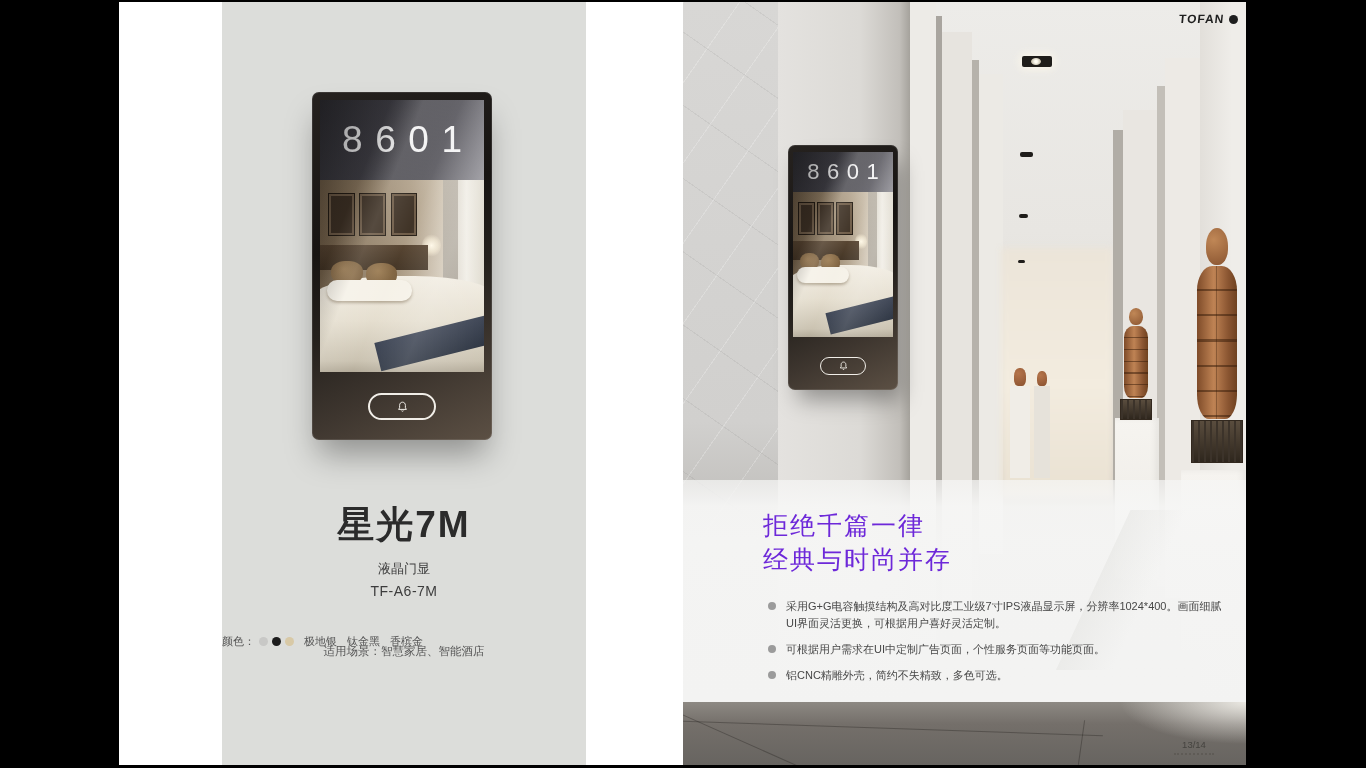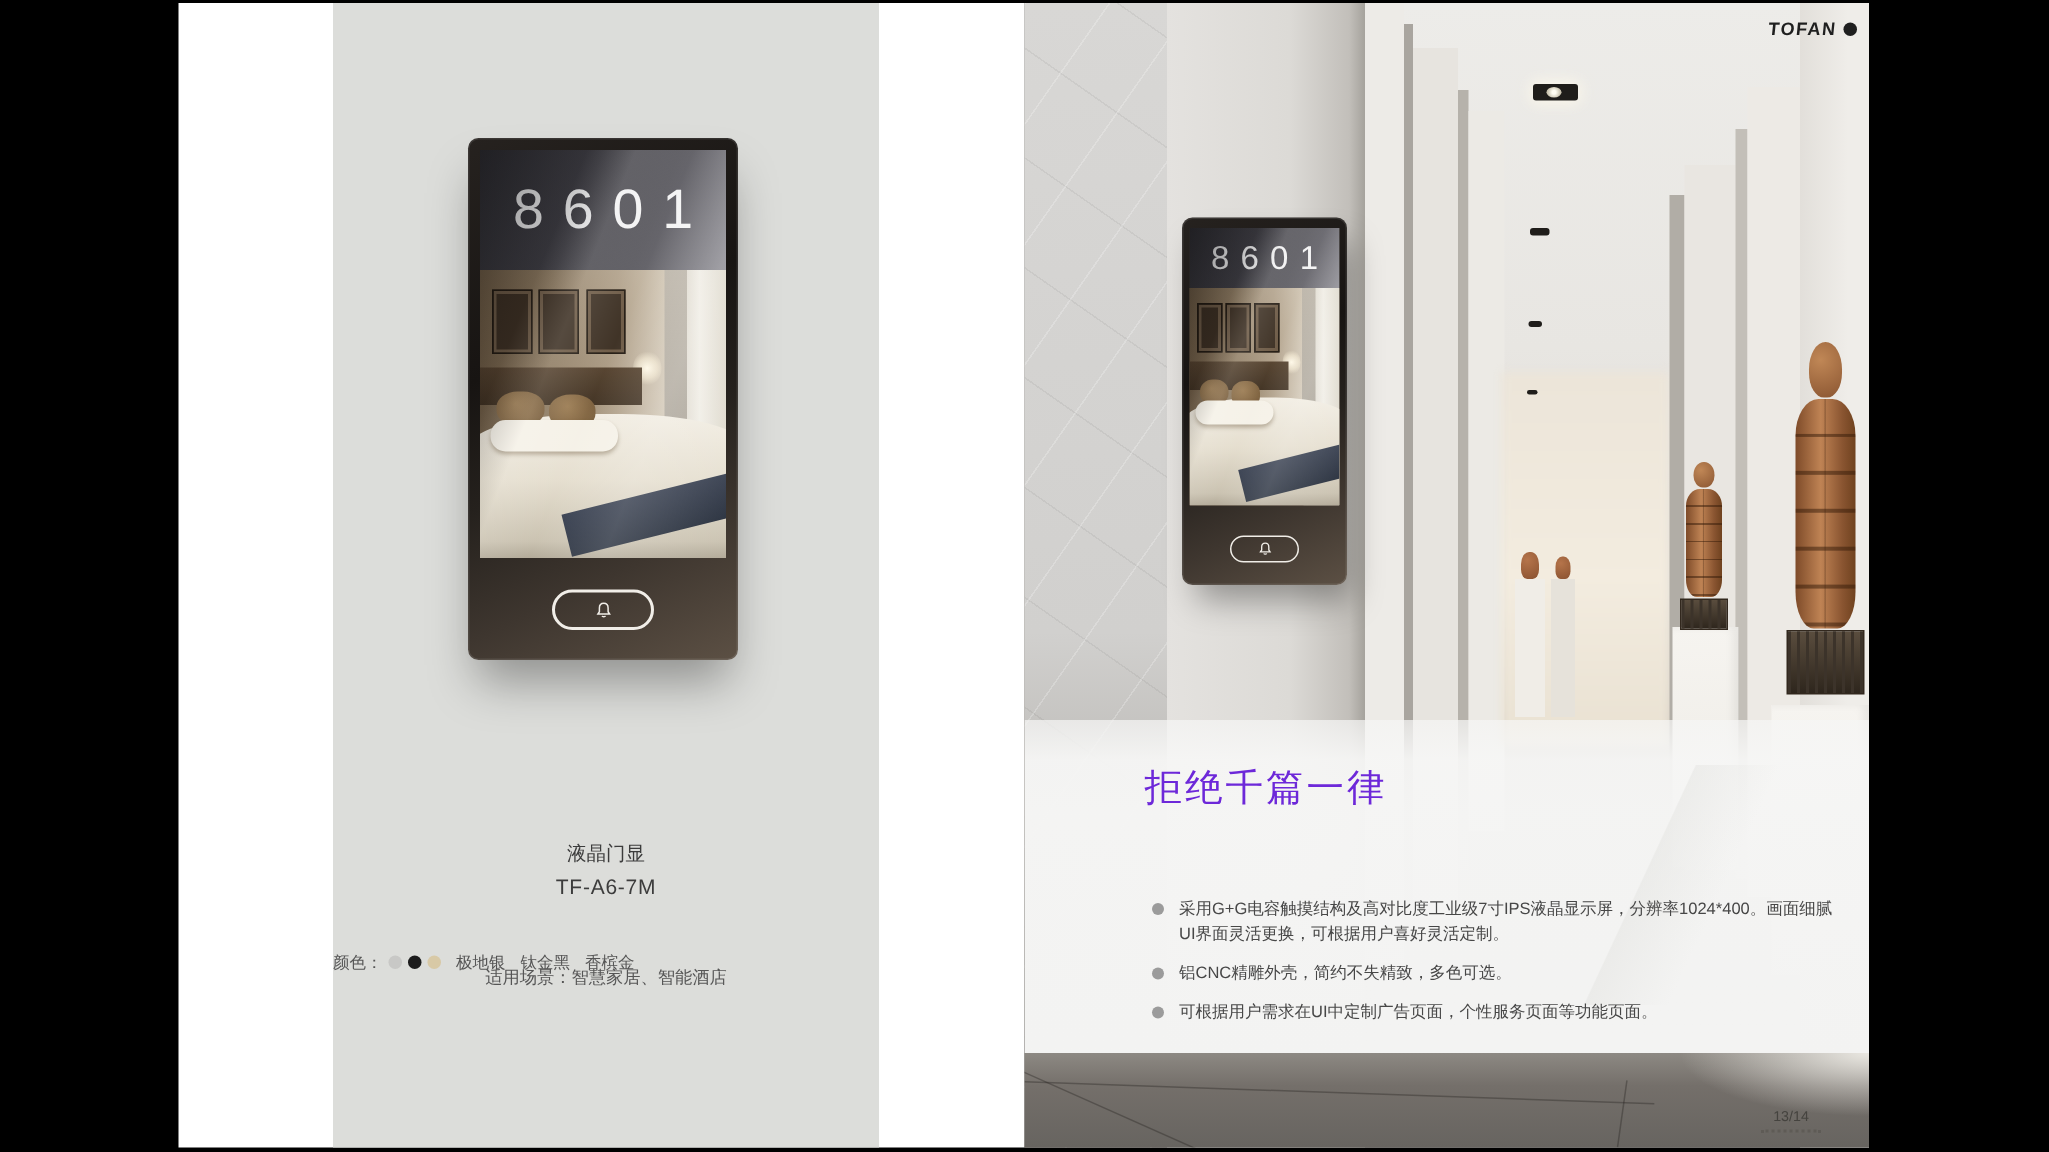--- a/index.html
+++ b/index.html
@@ -179,20 +179,21 @@
       <div class="bell-btn">
         <span>
           <svg width="11" height="12" viewBox="0 0 11 12" fill="none" stroke="#f1eee8" stroke-width="1">
             <path d="M5.5 1.2 C3.6 1.2 2.6 2.6 2.6 4.4 L2.6 6.8 L1.6 8.4 L9.4 8.4 L8.4 6.8 L8.4 4.4 C8.4 2.6 7.4 1.2 5.5 1.2 Z"></path>
             <path d="M4.4 9.6 C4.6 10.4 6.4 10.4 6.6 9.6"></path>
           </svg>
         </span>
       </div>
     </div>
 
+    <div class="lp-text product-name" style="position:absolute;">星光7M</div>
     <div class="lp-text product-type" style="position:absolute;">液晶门显</div>
     <div class="lp-text product-model" style="position:absolute;">TF-A6-7M</div>
     <div class="lp-text scene-text" style="position:absolute;">适用场景：智慧家居、智能酒店</div>
 
     <div class="colors-row">
       <span>颜色：</span>
       <span class="swatch sw-silver"></span>
       <span class="swatch sw-black"></span>
       <span class="swatch sw-gold"></span>
       <span class="color-name">极地银</span>
@@ -277,34 +278,35 @@
     <div class="floor">
       <div class="seam seam1"></div>
       <div class="seam seam2"></div>
       <div class="seam seam3"></div>
     </div>
 
     <div class="overlay"></div>
 
     <div class="headline">
       <div>拒绝千篇一律</div>
+      <div>经典与时尚并存</div>
     </div>
 
     <div class="bullets">
       <div class="bullet">
         <span class="bullet-dot"></span>
         <span>采用G+G电容触摸结构及高对比度工业级7寸IPS液晶显示屏，分辨率1024*400。画面细腻UI界面灵活更换，可根据用户喜好灵活定制。</span>
       </div>
       <div class="bullet">
         <span class="bullet-dot"></span>
-        <span>铝CNC精雕外壳，简约不失精致，多色可选。</span>
+        <span>可根据用户需求在UI中定制广告页面，个性服务页面等功能页面。</span>
       </div>
       <div class="bullet">
         <span class="bullet-dot"></span>
-        <span>可根据用户需求在UI中定制广告页面，个性服务页面等功能页面。</span>
+        <span>铝CNC精雕外壳，简约不失精致，多色可选。</span>
       </div>
     </div>
 
     <div class="brand-logo">
       <span class="logo-text">TOFAN</span>
       <span class="logo-dot"></span>
     </div>
 
     <div class="page-number">
       <div>13/14</div>

